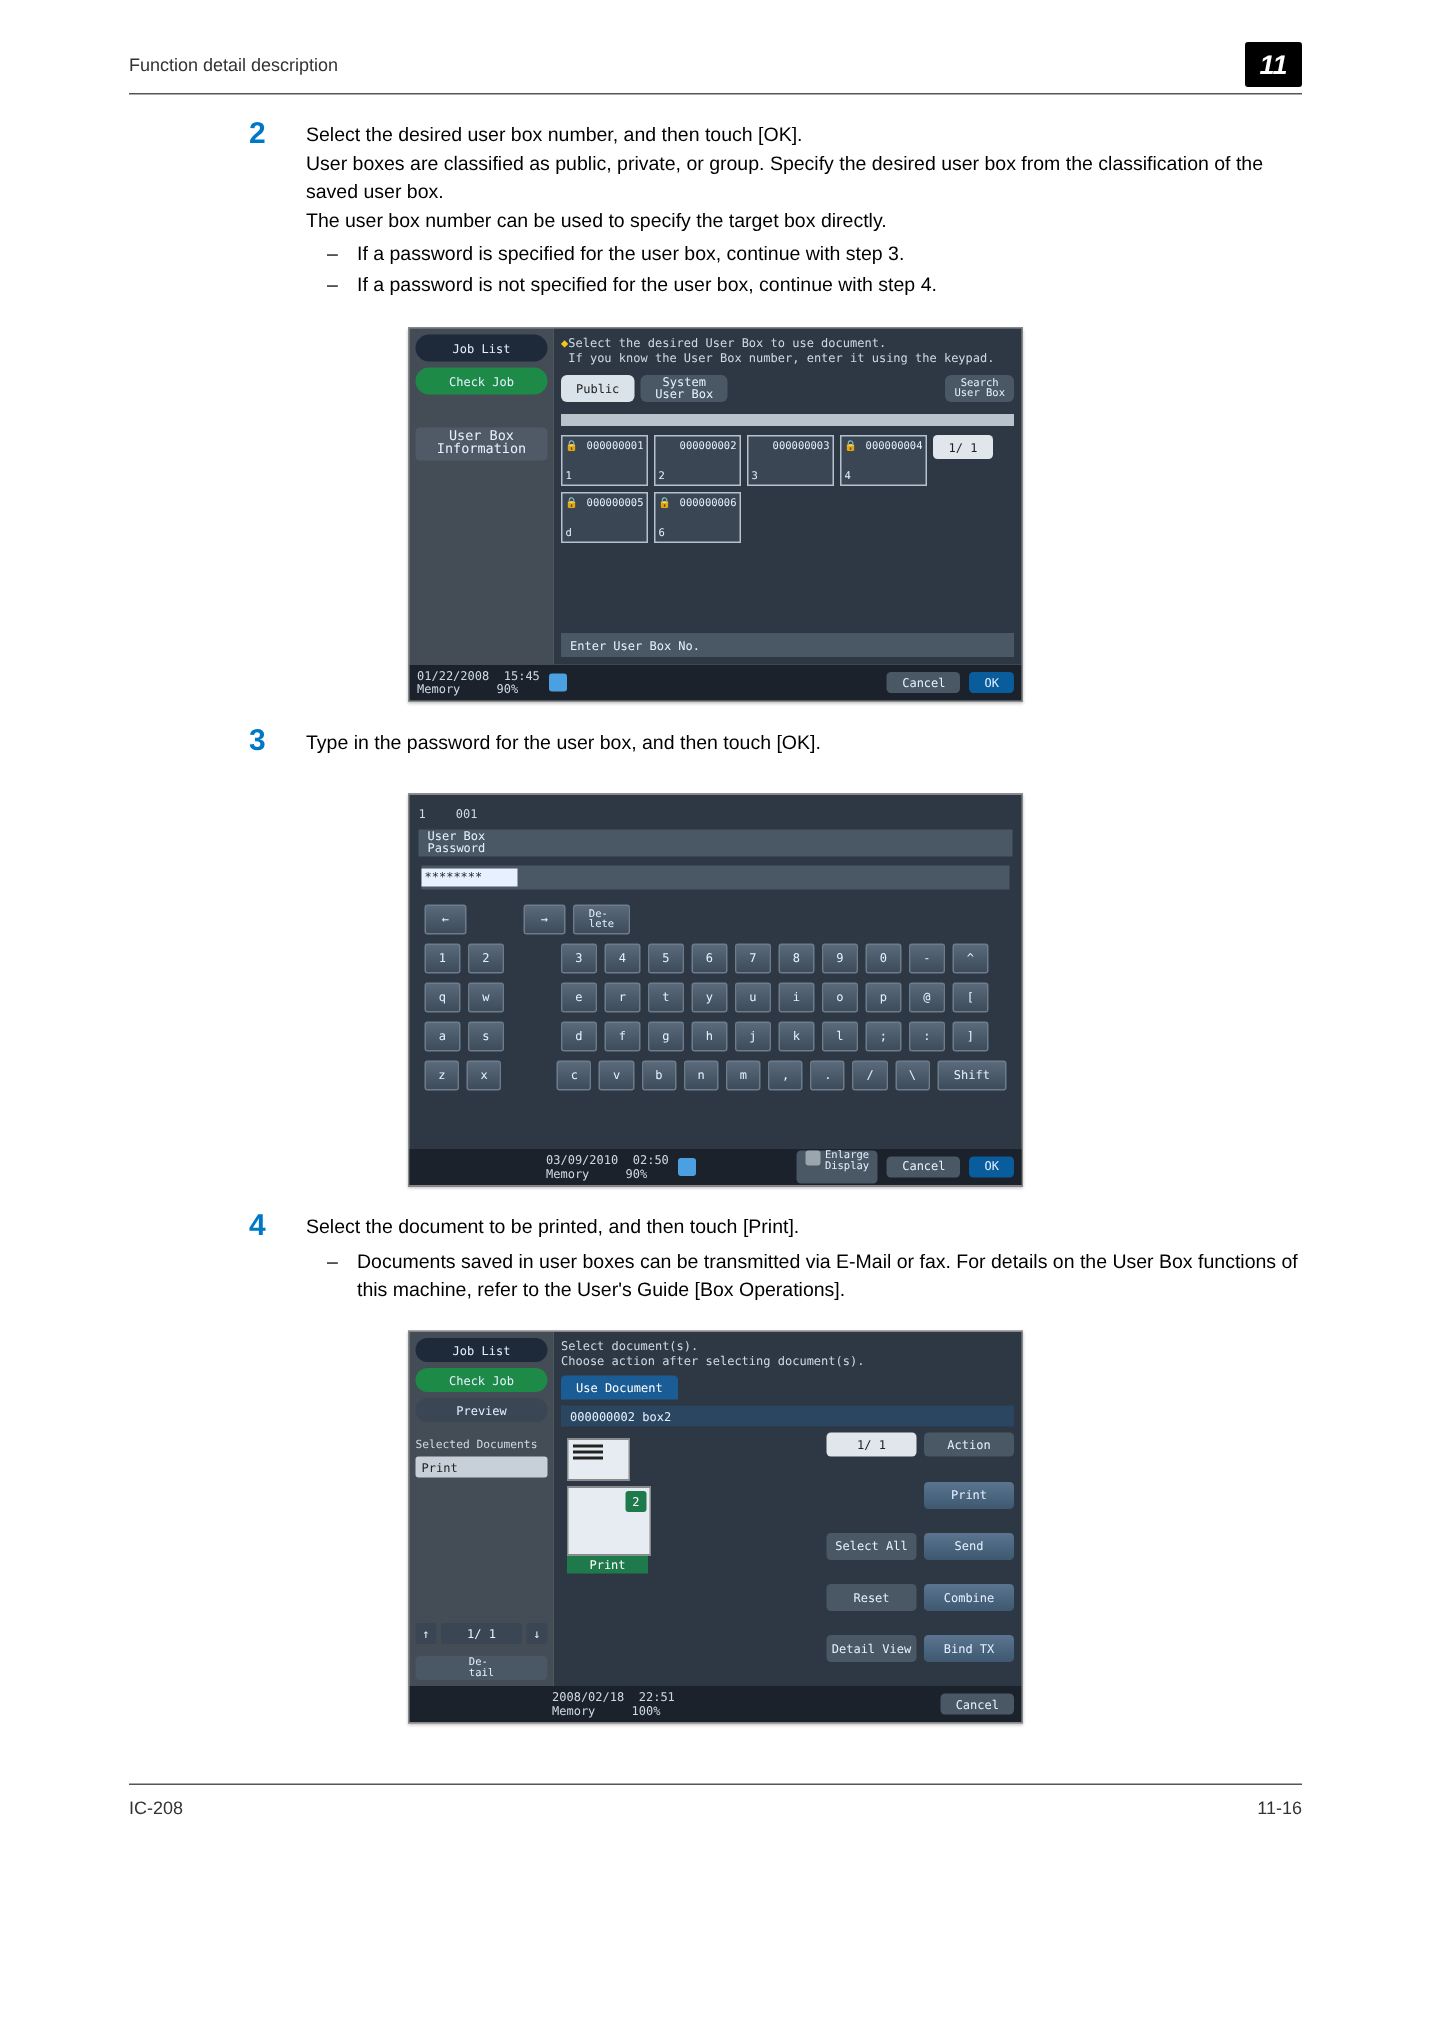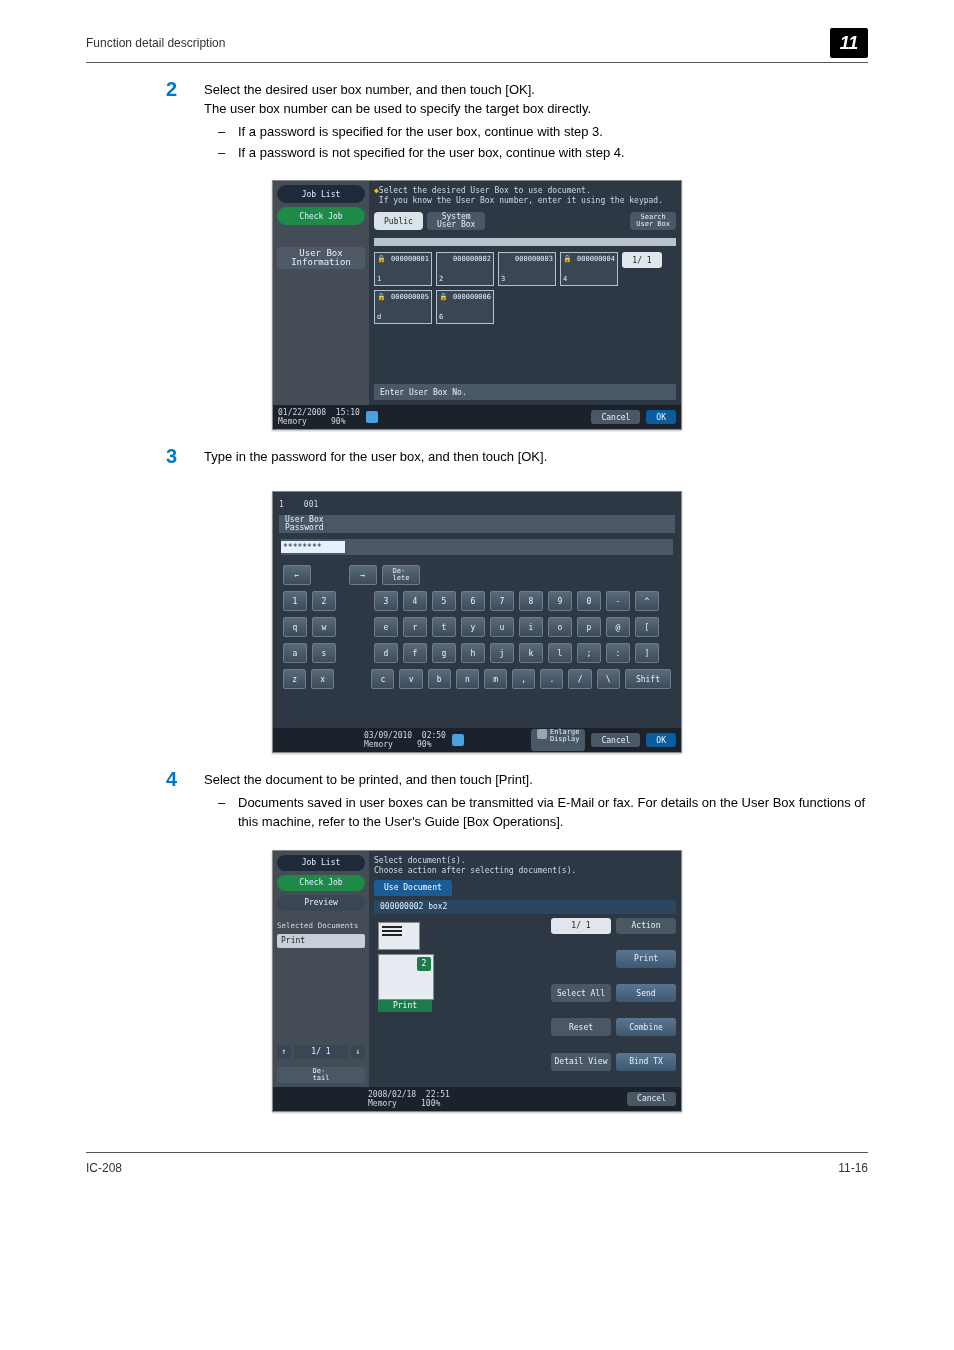--- a/index.html
+++ b/index.html
@@ -440,20 +440,21 @@
     <div class="hdr-title">Function detail description</div>
     <div class="pg-badge">11</div>
   </div>
   <hr class="hdr-rule">
 
   <div class="step-block">
     <div class="step-row">
       <div class="step-num">2</div>
       <div class="step-body">
         <div>Select the desired user box number, and then touch [OK].</div>
+        <div>User boxes are classified as public, private, or group. Specify the desired user box from the classification of the saved user box.</div>
         <div>The user box number can be used to specify the target box directly.</div>
         <div class="sub-list">
           <div class="sub-item">
               <span class="dash">–</span>
               <span>If a password is specified for the user box, continue with step 3.</span>
             </div>
           <div class="sub-item">
               <span class="dash">–</span>
               <span>If a password is not specified for the user box, continue with step 4.</span>
             </div>
@@ -516,21 +517,21 @@
               </div>
             <div class="s1-box placeholder"></div>
             <div class="s1-box placeholder"></div>
             <div></div>
           </div>
           <div class="s1-enterrow">Enter User Box No.</div>
         </div>
       </div>
       <div class="shot-footer">
         <div class="footer-ts">
-          <span>01/22/2008</span>&nbsp;&nbsp;<span>15:10</span><br>
+          <span>01/22/2008</span>&nbsp;&nbsp;<span>15:45</span><br>
           <span>Memory</span>&nbsp;&nbsp;&nbsp;&nbsp;&nbsp;<span>90%</span>
         </div>
         <div class="footer-icon"></div>
         <div class="footer-spacer"></div>
         <div class="footer-btn cancel">Cancel</div>
         <div class="footer-btn ok">OK</div>
       </div>
     </div>
   </div>
 

